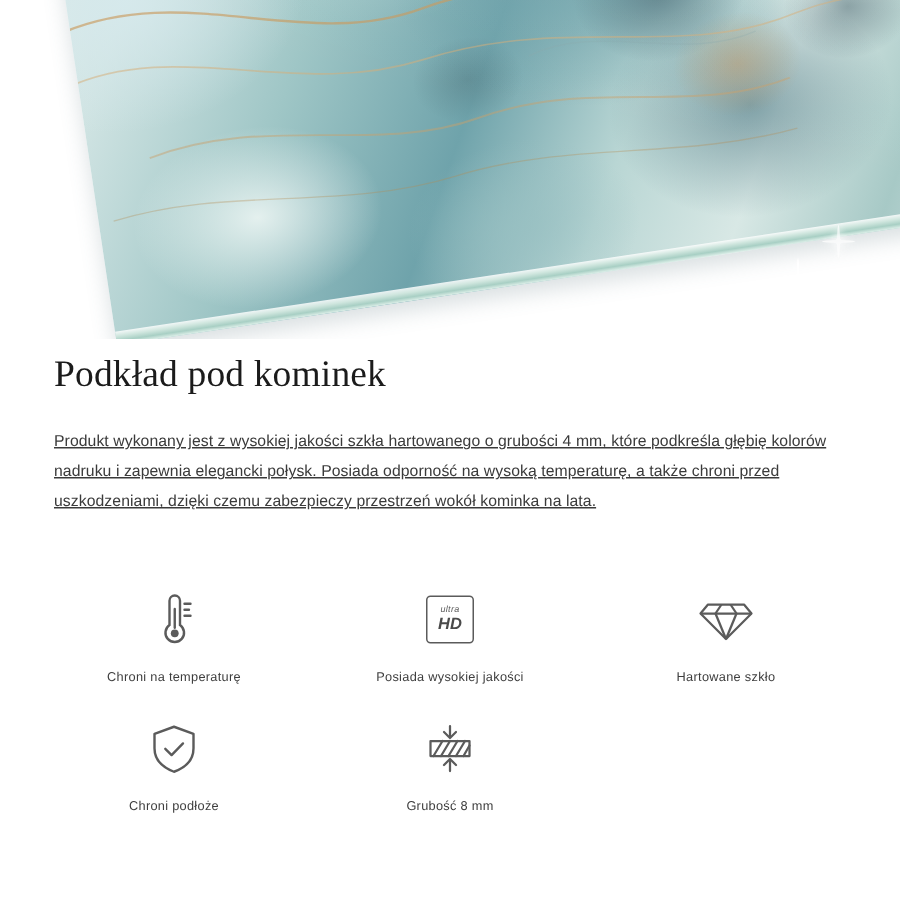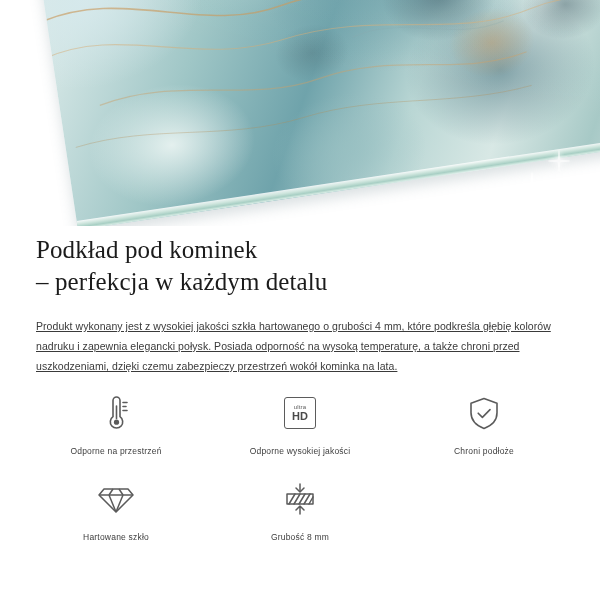--- a/index.html
+++ b/index.html
@@ -193,20 +193,21 @@
   .ultrahd-box {
     width: 30px;
     height: 30px;
     border: 1.6px solid #5b5b5b;
     border-radius: 3px;
     display: flex;
     flex-direction: column;
     align-items: center;
     justify-content: center;
     line-height: 1;
+    font-style: italic;
   }
   .ultrahd-box .u-top {
     font-size: 6px;
     color: #5b5b5b;
     letter-spacing: .2px;
   }
   .ultrahd-box .u-bot {
     font-size: 11px;
     font-weight: bold;
     color: #4a4a4a;
@@ -247,73 +248,72 @@
     <div class="sparkle" style="left:548px; top:150px; width:22px; height:22px; opacity:.75;">
       <span class="s-h"></span>
         <span class="s-v"></span>
         <span class="s-core" style="width:4px;height:4px;margin:-2px 0 0 -2px;box-shadow:0 0 6px 2px rgba(255,255,255,.85);"></span>
     </div>
   </div>
 
   <div class="content">
     <h1 class="headline">
       <span class="l1">Podkład pod kominek</span>
-      <span class="l2">– perfekcja w każdym detalu</span>
     </h1>
     <p class="paragraph">Produkt wykonany jest z wysokiej jakości szkła hartowanego o grubości 4 mm, które podkreśla głębię kolorów nadruku i zapewnia elegancki połysk. Posiada odporność na wysoką temperaturę, a także chroni przed uszkodzeniami, dzięki czemu zabezpieczy przestrzeń wokół kominka na lata.</p>
   </div>
 
   <div class="features">
 
     <div class="feature">
       <div class="feature-icon">
         <svg class="ico" width="34" height="38" viewBox="0 0 34 38" fill="none" stroke="#5b5b5b" stroke-width="1.6" stroke-linecap="round">
           <path d="M14 6.5a3.5 3.5 0 0 1 7 0v16.2a6.2 6.2 0 1 1-7 0V6.5z"></path>
           <path d="M17.5 12v12.5"></path>
           <circle cx="17.5" cy="28.2" r="2.6" fill="#5b5b5b" stroke="none"></circle>
           <path d="M24 8.5h4M24 12.5h3M24 16.5h4"></path>
         </svg>
       </div>
-      <div class="feature-label">Odporne na przestrzeń</div>
+      <div class="feature-label">Chroni na temperaturę</div>
     </div>
 
     <div class="feature">
       <div class="feature-icon">
         <div class="ultrahd-box">
           <span class="u-top">ultra</span>
           <span class="u-bot">HD</span>
         </div>
       </div>
-      <div class="feature-label">Odporne wysokiej jakości</div>
-    </div>
-
-    <div class="feature">
-      <div class="feature-icon">
-        <svg class="ico" width="36" height="38" viewBox="0 0 36 38" fill="none" stroke="#5b5b5b" stroke-width="1.6" stroke-linejoin="round" stroke-linecap="round">
-          <path d="M18 4.5 L31 9.2 v9.6 c0 8-5.6 13-13 15.7 C11 31.8 5 26.8 5 18.8 V9.2 L18 4.5z"></path>
-          <path d="M12.2 19.2 l4.2 4.2 l7.6 -7.8"></path>
-        </svg>
-      </div>
-      <div class="feature-label">Chroni podłoże</div>
+      <div class="feature-label">Posiada wysokiej jakości</div>
     </div>
 
     <div class="feature">
       <div class="feature-icon">
         <svg class="ico" width="38" height="34" viewBox="0 0 38 34" fill="none" stroke="#5b5b5b" stroke-width="1.5" stroke-linejoin="round">
           <path d="M7 7 h24 l5 6 l-17 17 L2 13 z"></path>
           <path d="M2 13 h34"></path>
           <path d="M12 13 L19 30"></path>
           <path d="M26 13 L19 30"></path>
           <path d="M12 13 L16 7"></path>
           <path d="M26 13 L22 7"></path>
         </svg>
       </div>
       <div class="feature-label">Hartowane szkło</div>
     </div>
 
+    <div class="feature">
+      <div class="feature-icon">
+        <svg class="ico" width="36" height="38" viewBox="0 0 36 38" fill="none" stroke="#5b5b5b" stroke-width="1.6" stroke-linejoin="round" stroke-linecap="round">
+          <path d="M18 4.5 L31 9.2 v9.6 c0 8-5.6 13-13 15.7 C11 31.8 5 26.8 5 18.8 V9.2 L18 4.5z"></path>
+          <path d="M12.2 19.2 l4.2 4.2 l7.6 -7.8"></path>
+        </svg>
+      </div>
+      <div class="feature-label">Chroni podłoże</div>
+    </div>
+
 
     <div class="feature">
       <div class="feature-icon">
         <svg class="ico" width="40" height="36" viewBox="0 0 40 36" fill="none" stroke="#5b5b5b" stroke-width="1.5" stroke-linecap="round" stroke-linejoin="round">
           <path d="M20 3 v7"></path>
             <path d="M16 7 l4 4 l4 -4"></path>
           <path d="M20 33 v-7"></path>
             <path d="M16 29 l4 -4 l4 4"></path>
           <rect x="7" y="13" width="26" height="10"></rect>
           <path d="M9 23 L15 13 M14 23 L20 13 M19 23 L25 13 M24 23 L30 13 M29 23 L33 16"></path>

